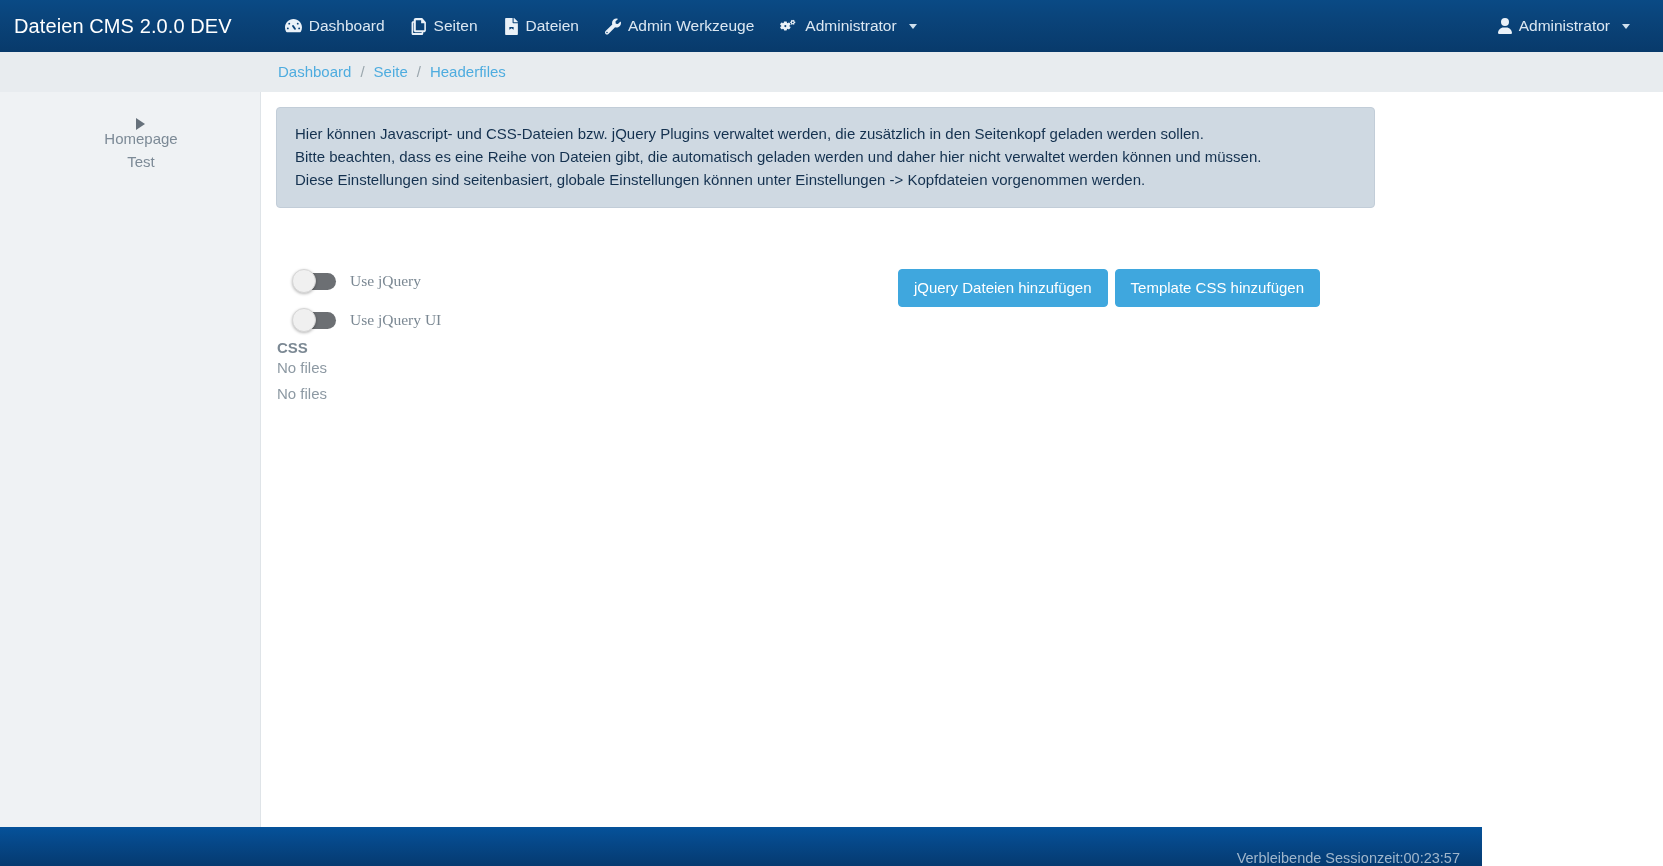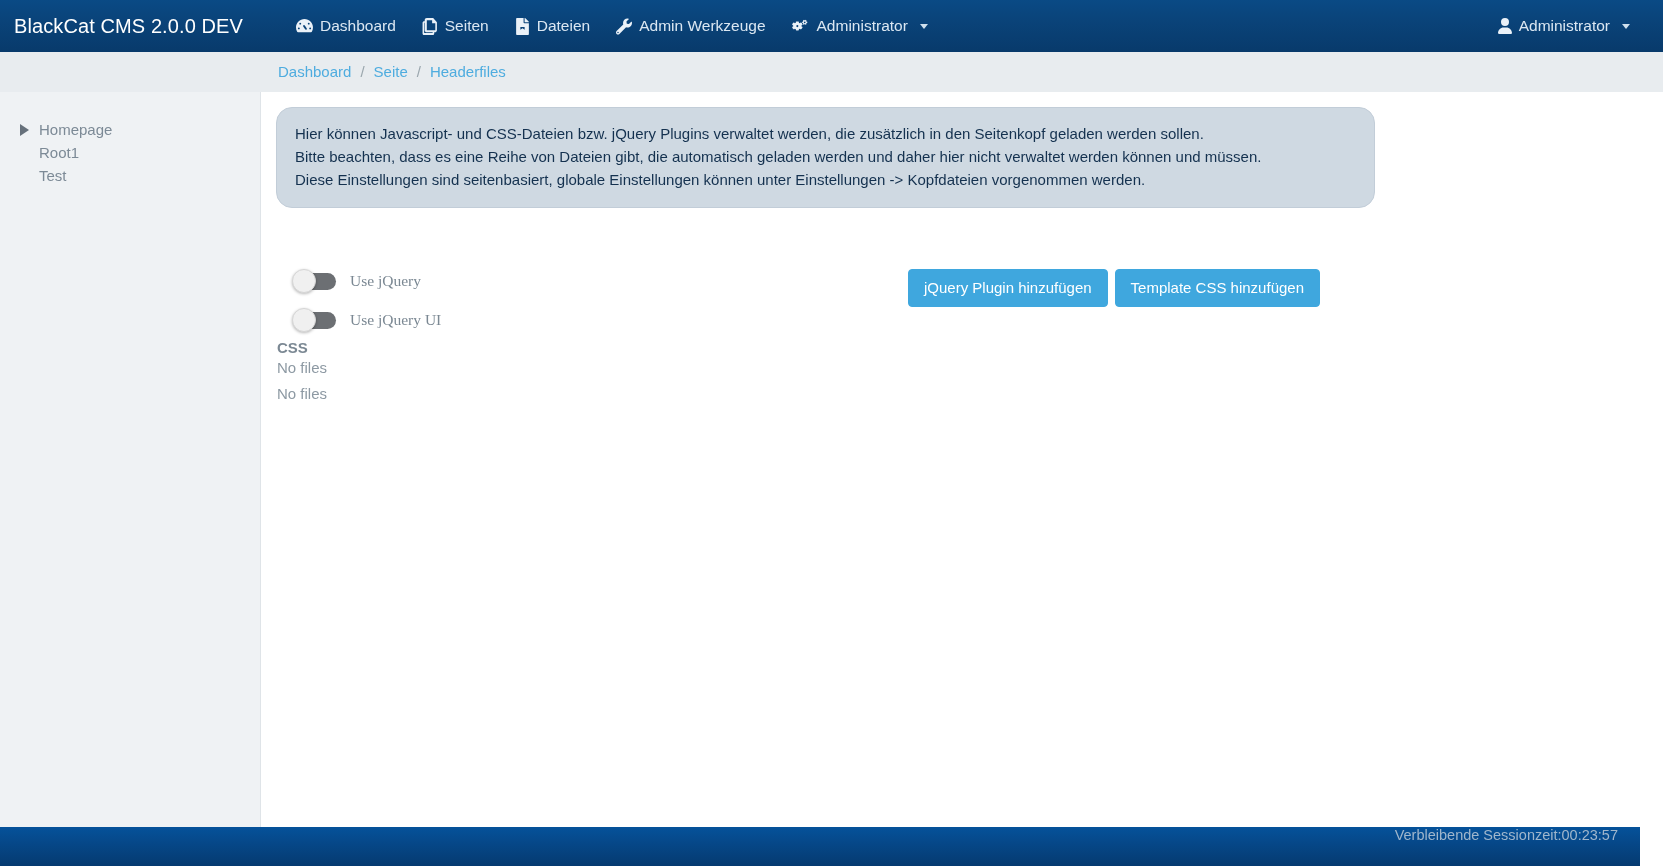--- a/index.html
+++ b/index.html
@@ -64,21 +64,21 @@
   .sidebar {
     position: absolute; top: 92px; left: 0;
     width: 261px; height: 735px;
     background: #eff2f4;
     border-right: 1px solid #dfe4e8;
   }
   .tree { padding-top: 26px; }
   .tree-node {
     display: flex; align-items: center;
     height: 23px; font-size: 15px; color: #7c8a96;
-    cursor: pointer; padding-left: 11px;
+    cursor: pointer; padding-left: 20px; flex-direction: column;
   }
   .tree-arrow {
     width: 26px; display: inline-flex;
     justify-content: center; align-items: center;
   }
   .tree-arrow .tri {
     width: 0; height: 0;
     border-top: 6px solid transparent;
     border-bottom: 6px solid transparent;
     border-left: 9px solid #66717b;
@@ -90,21 +90,21 @@
   .main {
     position: absolute; top: 92px; left: 261px;
     width: 1402px; height: 735px;
     background: #ffffff;
   }
 
   .alert {
     margin: 15px 288px 0 15px;
     background: #cfd9e2;
     border: 1px solid #c2cdd8;
-    border-radius: 16px;
+    border-radius: 4px;
     padding: 14px 18px 16px 18px;
     color: #14314f;
     font-size: 15px; line-height: 23px;
   }
   .alert p { white-space: nowrap; }
 
   .panel {
     position: relative;
     margin-top: 53px;
     padding-left: 16px;
@@ -161,34 +161,34 @@
     padding-left: 0px; margin-bottom: 3px;
   }
   .section-empty {
     font-size: 15px; color: #8d99a3;
     margin-bottom: 9px;
   }
 
   
   .footer {
     position: absolute; top: 827px; left: 0;
-    width: 1640px; height: 39px;
+    width: 1482px; height: 39px;
     background: linear-gradient(to bottom, #05529a 0%, #06498b 35%, #053a70 100%);
-    display: flex; align-items: flex-start; justify-content: flex-end;
+    display: flex; align-items: flex-end; justify-content: flex-end;
   }
   .session {
     color: #9fb6cc; font-size: 14.5px;
     padding-right: 22px; white-space: nowrap;
   }
 </style>
 </head>
 <body>
 
 <div class="navbar">
-  <a class="brand" href="#">BlackCat CMS 2.0.0 DEV</a>
+  <a class="brand" href="#">Dateien CMS 2.0.0 DEV</a>
 
   <div class="nav-links">
 
     <a class="nav-item" href="#">
       <span class="ico">
         <svg width="17" height="17" viewBox="0 0 512 512">
             <path d="M288 32C128.94 32 0 160.94 0 320c0 52.8 14.25 102.26 39.06 144.8 5.61 9.62 16.3 15.2 27.44 15.2h443c11.14 0 21.83-5.58 27.44-15.2C561.75 422.26 576 372.8 576 320 576 160.94 447.06 32 288 32zm0 64c14 0 25.36 9.1 29.92 21.62A32 32 0 0 0 288 160a32 32 0 0 0 0-64zM96 384a32 32 0 1 1 0-64 32 32 0 0 1 0 64zm48-160a32 32 0 1 1 0-64 32 32 0 0 1 0 64zm165.23 161.5-64-96a32 32 0 0 1 53.26-35.5l64 96a32 32 0 0 1-53.26 35.5zM432 224a32 32 0 1 1 0-64 32 32 0 0 1 0 64zm48 160a32 32 0 1 1 0-64 32 32 0 0 1 0 64z" transform="scale(0.888)"></path>
           </svg>
       </span>
       <span>Dashboard</span>
@@ -258,26 +258,20 @@
 <aside class="sidebar">
   <div class="tree">
 
     <div class="tree-node">
       <span class="tree-arrow">
           <span class="tri"></span>
         </span>
       <span class="tree-label">Homepage</span>
     </div>
 
-    <div class="tree-node indent">
-      <span class="tree-arrow">
-          <span class="tri"></span>
-        </span>
-      <span class="tree-label">Root1</span>
-    </div>
 
     <div class="tree-node indent">
       <span class="tree-arrow">
           <span class="tri"></span>
         </span>
       <span class="tree-label">Test</span>
     </div>
 
   </div>
 </aside>
@@ -286,21 +280,21 @@
 
   <div class="alert">
     <p>Hier können Javascript- und CSS-Dateien bzw. jQuery Plugins verwaltet werden, die zusätzlich in den Seitenkopf geladen werden sollen.</p>
     <p>Bitte beachten, dass es eine Reihe von Dateien gibt, die automatisch geladen werden und daher hier nicht verwaltet werden können und müssen.</p>
     <p>Diese Einstellungen sind seitenbasiert, globale Einstellungen können unter Einstellungen -&gt; Kopfdateien vorgenommen werden.</p>
   </div>
 
   <div class="panel">
 
     <div class="btn-group">
-      <button class="btn">jQuery Plugin hinzufügen</button>
+      <button class="btn">jQuery Dateien hinzufügen</button>
       <button class="btn">Template CSS hinzufügen</button>
     </div>
 
     <div class="toggle-row">
       <span class="switch">
         <span class="track"></span>
         <span class="knob"></span>
       </span>
       <span class="switch-label">Use jQuery</span>
     </div>

